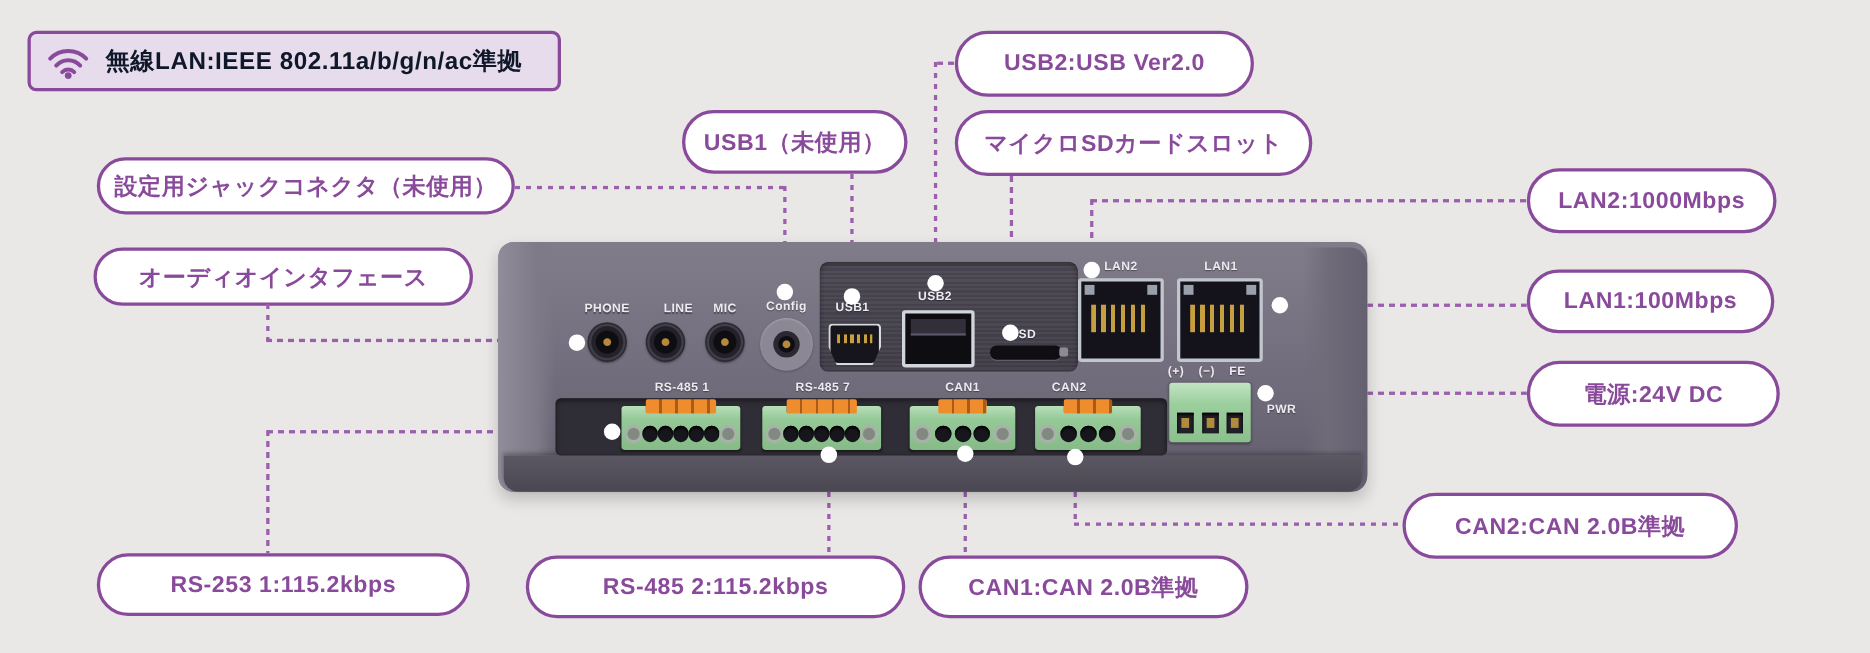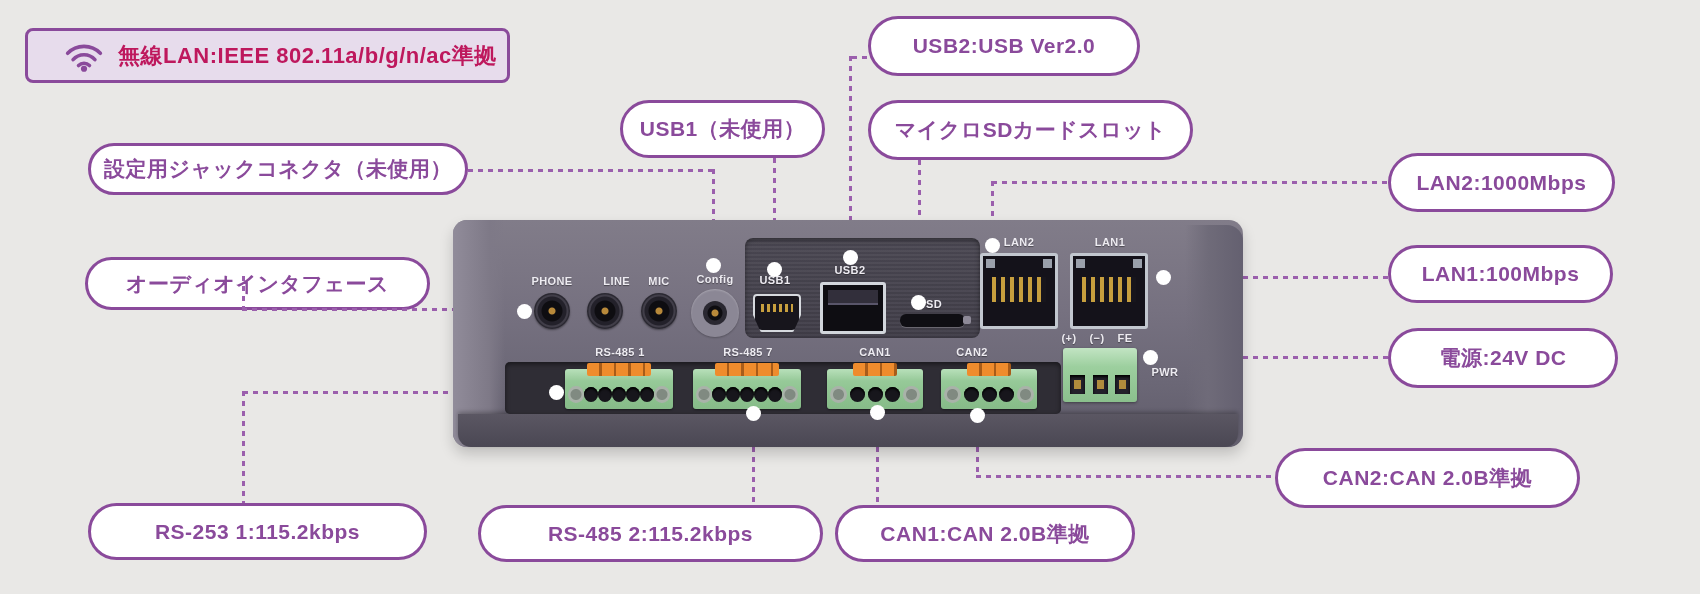--- a/index.html
+++ b/index.html
@@ -11,22 +11,22 @@
   
   .callout{
     position:absolute;display:flex;align-items:center;justify-content:center;
     background:#ffffff;border:3.5px solid #8a4a9b;border-radius:40px;
     color:#8a4a9b;font-weight:bold;font-size:21px;letter-spacing:.5px;
     box-sizing:border-box;white-space:nowrap;
   }
   .wifi-badge{
     position:absolute;display:flex;align-items:center;gap:14px;
     background:#e7dcec;border:3.5px solid #8a4a9b;border-radius:8px;
-    color:#be185d;font-weight:bold;font-size:22px;letter-spacing:.5px;
-    box-sizing:border-box;padding:0 36px;white-space:nowrap;
+    color:#0f172a;font-weight:bold;font-size:22px;letter-spacing:.5px;
+    box-sizing:border-box;padding:0 14px;white-space:nowrap;
   }
   
   .hline{position:absolute;height:3px;}
   .vline{position:absolute;width:3px;}
   .hline.purple{background:repeating-linear-gradient(90deg,#9b5fad 0 5px,rgba(0,0,0,0) 5px 10px);}
   .vline.purple{background:repeating-linear-gradient(180deg,#9b5fad 0 5px,rgba(0,0,0,0) 5px 10px);}
   .hline.white{background:repeating-linear-gradient(90deg,#f6f4f7 0 5px,rgba(0,0,0,0) 5px 10px);}
   .vline.white{background:repeating-linear-gradient(180deg,#f6f4f7 0 5px,rgba(0,0,0,0) 5px 10px);}
   .dot{position:absolute;width:15px;height:15px;border-radius:50%;background:#ffffff;z-index:30;}
   
@@ -104,26 +104,26 @@
   <div class="wifi-badge" style="left:25px;top:28px;width:485px;height:55px;">
     <svg class="wifi-icon-svg" width="40" height="34" viewBox="0 0 44 36">
       <path d="M4 15 A 25 25 0 0 1 40 15" fill="none" stroke="#8a4a9b" stroke-width="4" stroke-linecap="round"></path>
       <path d="M10 22 A 16 16 0 0 1 34 22" fill="none" stroke="#8a4a9b" stroke-width="4" stroke-linecap="round"></path>
       <path d="M16 28.5 A 8.5 8.5 0 0 1 28 28.5" fill="none" stroke="#8a4a9b" stroke-width="4" stroke-linecap="round"></path>
       <circle cx="22" cy="32" r="3.4" fill="#8a4a9b"></circle>
     </svg>
     <span>無線LAN:IEEE 802.11a/b/g/n/ac準拠</span>
   </div>
 
-  <div class="callout" style="left:868px;top:16px;width:272px;height:60px;">USB2:USB Ver2.0</div>
+  <div class="callout" style="left:868px;top:28px;width:272px;height:60px;">USB2:USB Ver2.0</div>
   <div class="callout" style="left:620px;top:100px;width:205px;height:58px;">USB1（未使用）</div>
   <div class="callout" style="left:88px;top:143px;width:380px;height:52px;">設定用ジャックコネクタ（未使用）</div>
   <div class="callout" style="left:868px;top:100px;width:325px;height:60px;">マイクロSDカードスロット</div>
   <div class="callout" style="left:1388px;top:153px;width:227px;height:59px;">LAN2:1000Mbps</div>
-  <div class="callout" style="left:85px;top:225px;width:345px;height:53px;margin-top:32px;">オーディオインタフェース</div>
+  <div class="callout" style="left:85px;top:225px;width:345px;height:53px;">オーディオインタフェース</div>
   <div class="callout" style="left:1388px;top:245px;width:225px;height:58px;">LAN1:100Mbps</div>
   <div class="callout" style="left:1388px;top:328px;width:230px;height:60px;">電源:24V DC</div>
   <div class="callout" style="left:1275px;top:448px;width:305px;height:60px;">CAN2:CAN 2.0B準拠</div>
   <div class="callout" style="left:88px;top:503px;width:339px;height:57px;">RS-253 1:115.2kbps</div>
   <div class="callout" style="left:478px;top:505px;width:345px;height:57px;">RS-485 2:115.2kbps</div>
   <div class="callout" style="left:835px;top:505px;width:300px;height:57px;">CAN1:CAN 2.0B準拠</div>
 
   <div class="vline purple" style="left:242px;top:276px;height:34px;"></div>
   <div class="hline purple" style="left:242px;top:308px;width:211px;"></div>
   <div class="hline white" style="left:453px;top:308px;width:71px;"></div>

